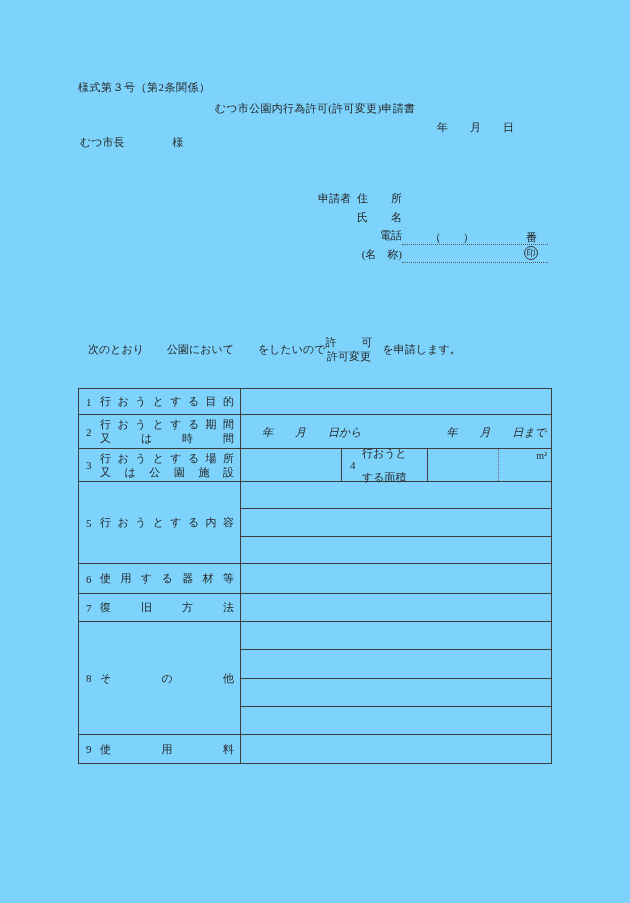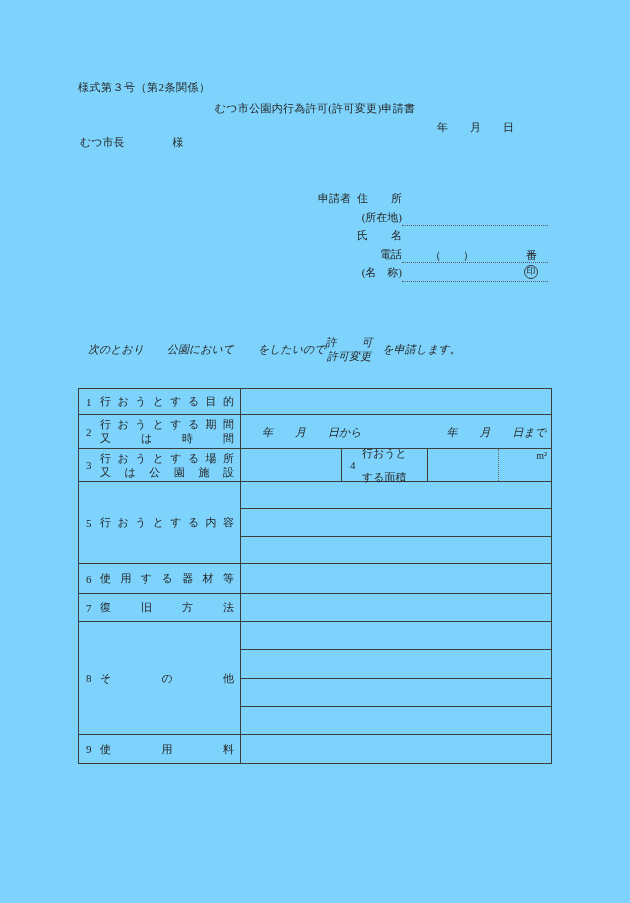--- a/index.html
+++ b/index.html
@@ -32,21 +32,21 @@
   .app-line.dotted { border-bottom: 1px dotted #5a5a5a; }
   .phone-line { display: flex; justify-content: space-between; align-items: flex-end; padding: 0 11px 0 28px; }
   .seal {
     position: absolute; right: 10px; bottom: 2px;
     width: 14px; height: 14px; border: 1px solid #3a3a3a; border-radius: 50%;
     display: flex; align-items: center; justify-content: center;
     font-size: 9px; line-height: 9px;
   }
 
   
-  .declaration { position: absolute; left: 88px; top: 334px; display: flex; align-items: center; height: 30px; font-style: italic; }
+  .declaration { position: absolute; left: 88px; top: 334px; display: flex; align-items: center; height: 30px; }
   .decl-lead   { margin-right: 23px; }
   .decl-park   { margin-right: 24px; }
   .decl-action { }
   .choice { display: flex; flex-direction: column; align-items: center; margin-right: 10px; line-height: 14.5px; }
   .choice-top { width: 47px; }
 
   
   .ftable { position: absolute; left: 78px; top: 388px; width: 474px; border: 1px solid #3d3d3d; }
   .trow { display: flex; border-top: 1px solid #3d3d3d; }
   .trow:first-child { border-top: none; }
@@ -104,26 +104,20 @@
         <span>申請者</span>
         <span class="jkey" data-justify="">
             <span>住</span>
             <span>所</span>
           </span>
       </div>
       <div class="app-line"></div>
     </div>
     <div class="app-row">
       <div class="app-label">
-        <span>(所在地)</span>
-      </div>
-      <div class="app-line dotted"></div>
-    </div>
-    <div class="app-row">
-      <div class="app-label">
         <span class="jkey" data-justify="">
             <span>氏</span>
             <span>名</span>
           </span>
       </div>
       <div class="app-line"></div>
     </div>
     <div class="app-row">
       <div class="app-label">
         <span>電話</span>

